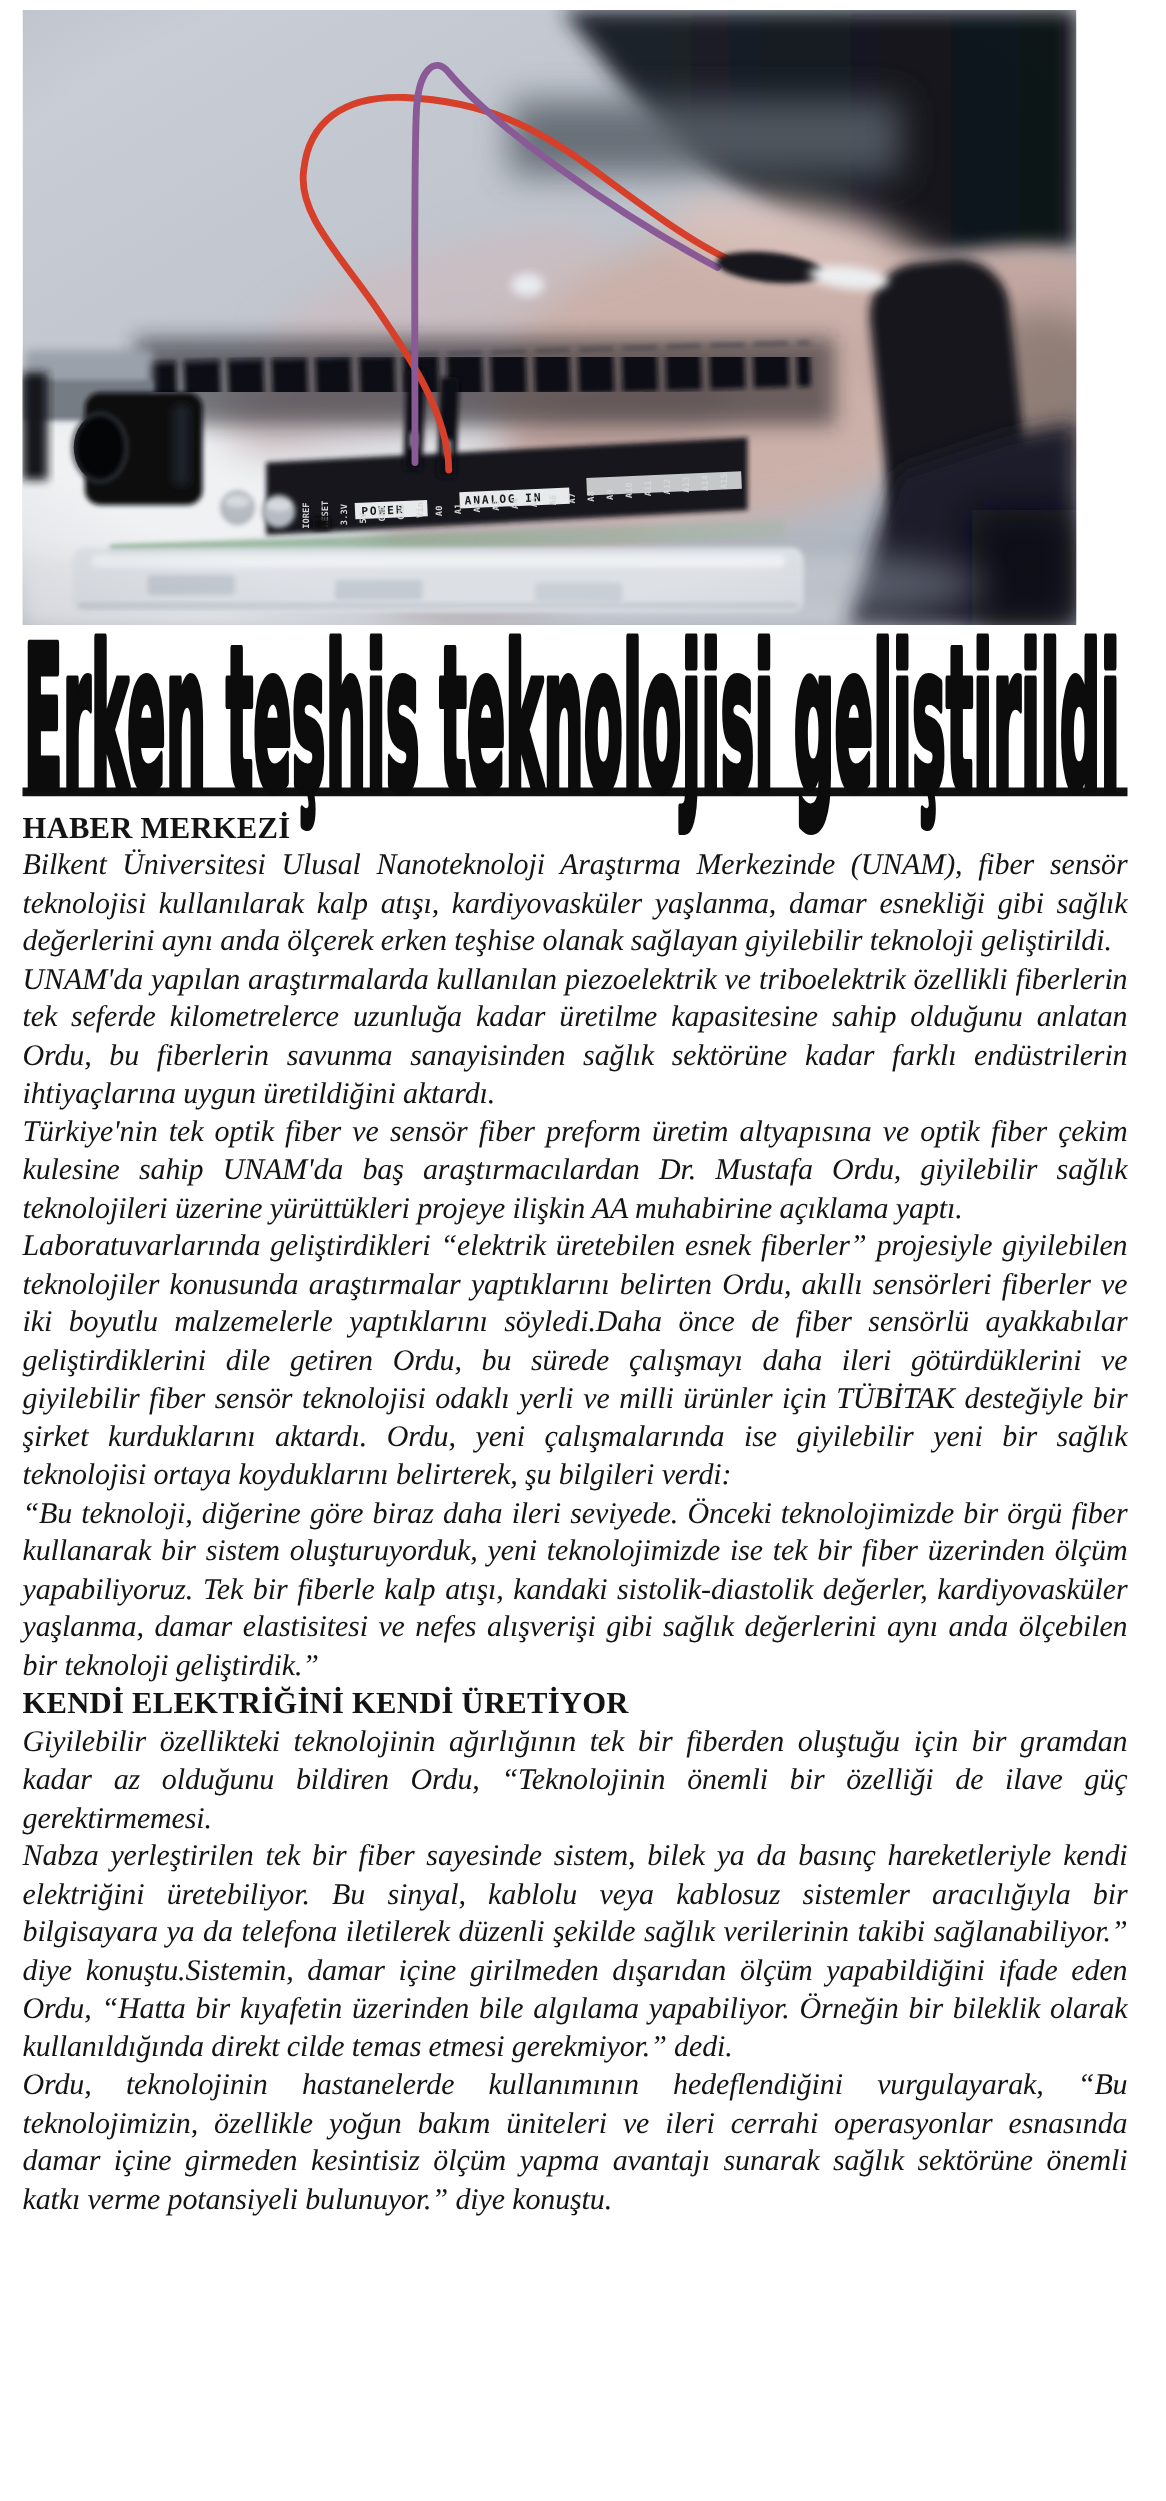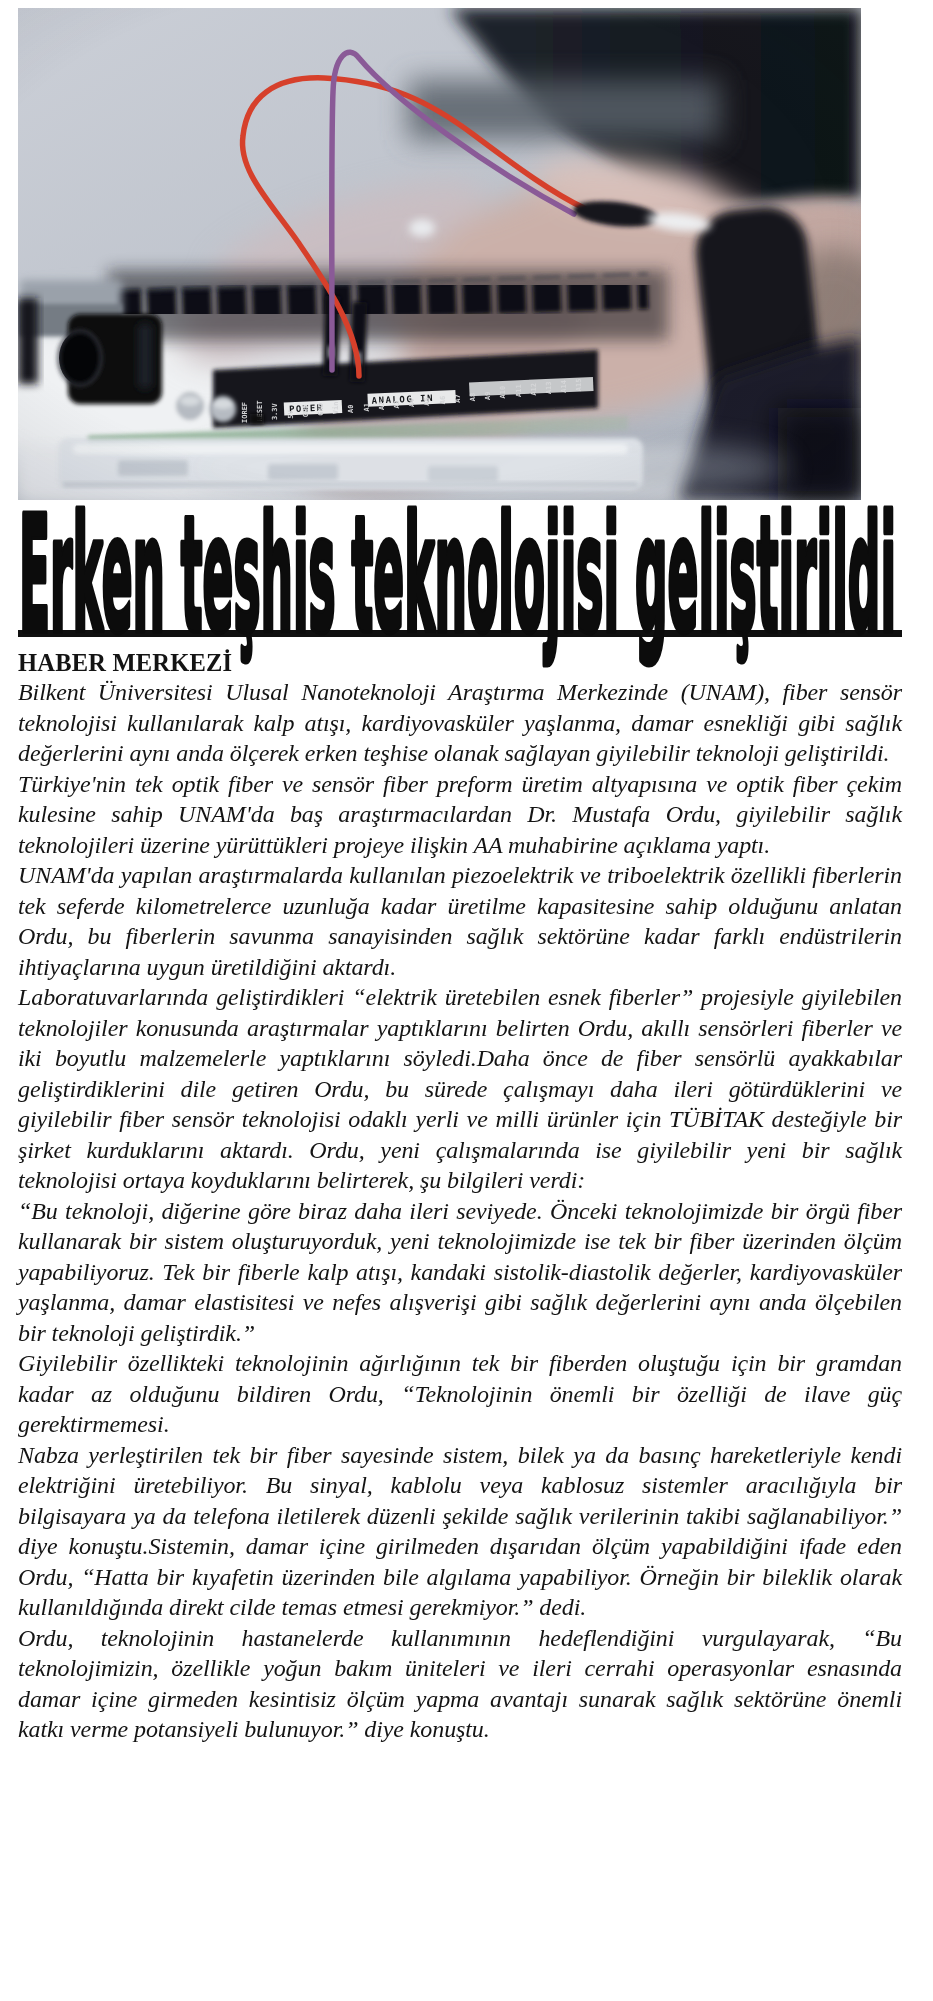--- a/index.html
+++ b/index.html
@@ -230,22 +230,23 @@
 
   <svg class="headline-svg" width="884" height="140">
     <rect x="0" y="125" width="884" height="7" fill="#101010"></rect>
     <text x="1" y="125" class="headline-text" font-size="158" textLength="877" lengthAdjust="spacingAndGlyphs">Erken teşhis teknolojisi geliştirildi</text>
   </svg>
 
   <h2 class="byline">HABER MERKEZİ</h2>
 
   <div class="body-text">
     <p>Bilkent Üniversitesi Ulusal Nanoteknoloji Araştırma Merkezinde (UNAM), fiber sensör teknolojisi kullanılarak kalp atışı, kardiyovasküler yaşlanma, damar esnekliği gibi sağlık değerlerini aynı anda ölçerek erken teşhise olanak sağlayan giyilebilir teknoloji geliştirildi.</p>
+    <p>UNAM'da yapılan araştırmalarda kullanılan piezoelektrik ve triboelektrik özellikli fiberlerin tek seferde kilometrelerce uzunluğa kadar üretilme kapasitesine sahip olduğunu anlatan Ordu, bu fiberlerin savunma sanayisinden sağlık sektörüne kadar farklı endüstrilerin ihtiyaçlarına uygun üretildiğini aktardı.</p>
     <p>Türkiye'nin tek optik fiber ve sensör fiber preform üretim altyapısına ve optik fiber çekim kulesine sahip UNAM'da baş araştırmacılardan Dr. Mustafa Ordu, giyilebilir sağlık teknolojileri üzerine yürüttükleri projeye ilişkin AA muhabirine açıklama yaptı.</p>
-    <p>UNAM'da yapılan araştırmalarda kullanılan piezoelektrik ve triboelektrik özellikli fiberlerin tek seferde kilometrelerce uzunluğa kadar üretilme kapasitesine sahip olduğunu anlatan Ordu, bu fiberlerin savunma sanayisinden sağlık sektörüne kadar farklı endüstrilerin ihtiyaçlarına uygun üretildiğini aktardı.</p>
     <p>Laboratuvarlarında geliştirdikleri “elektrik üretebilen esnek fiberler” projesiyle giyilebilen teknolojiler konusunda araştırmalar yaptıklarını belirten Ordu, akıllı sensörleri fiberler ve iki boyutlu malzemelerle yaptıklarını söyledi.Daha önce de fiber sensörlü ayakkabılar geliştirdiklerini dile getiren Ordu, bu sürede çalışmayı daha ileri götürdüklerini ve giyilebilir fiber sensör teknolojisi odaklı yerli ve milli ürünler için TÜBİTAK desteğiyle bir şirket kurduklarını aktardı. Ordu, yeni çalışmalarında ise giyilebilir yeni bir sağlık teknolojisi ortaya koyduklarını belirterek, şu bilgileri verdi:</p>
     <p>“Bu teknoloji, diğerine göre biraz daha ileri seviyede. Önceki teknolojimizde bir örgü fiber kullanarak bir sistem oluşturuyorduk, yeni teknolojimizde ise tek bir fiber üzerinden ölçüm yapabiliyoruz. Tek bir fiberle kalp atışı, kandaki sistolik-diastolik değerler, kardiyovasküler yaşlanma, damar elastisitesi ve nefes alışverişi gibi sağlık değerlerini aynı anda ölçebilen bir teknoloji geliştirdik.”</p>
+    <h3 class="section-heading">KENDİ ELEKTRİĞİNİ KENDİ ÜRETİYOR</h3>
     <p>Giyilebilir özellikteki teknolojinin ağırlığının tek bir fiberden oluştuğu için bir gramdan kadar az olduğunu bildiren Ordu, “Teknolojinin önemli bir özelliği de ilave güç gerektirmemesi.</p>
     <p>Nabza yerleştirilen tek bir fiber sayesinde sistem, bilek ya da basınç hareketleriyle kendi elektriğini üretebiliyor. Bu sinyal, kablolu veya kablosuz sistemler aracılığıyla bir bilgisayara ya da telefona iletilerek düzenli şekilde sağlık verilerinin takibi sağlanabiliyor.” diye konuştu.Sistemin, damar içine girilmeden dışarıdan ölçüm yapabildiğini ifade eden Ordu, “Hatta bir kıyafetin üzerinden bile algılama yapabiliyor. Örneğin bir bileklik olarak kullanıldığında direkt cilde temas etmesi gerekmiyor.” dedi.</p>
     <p>Ordu, teknolojinin hastanelerde kullanımının hedeflendiğini vurgulayarak, “Bu teknolojimizin, özellikle yoğun bakım üniteleri ve ileri cerrahi operasyonlar esnasında damar içine girmeden kesintisiz ölçüm yapma avantajı sunarak sağlık sektörüne önemli katkı verme potansiyeli bulunuyor.” diye konuştu.</p>
   </div>
 
 </div>
 
 </body></html>

